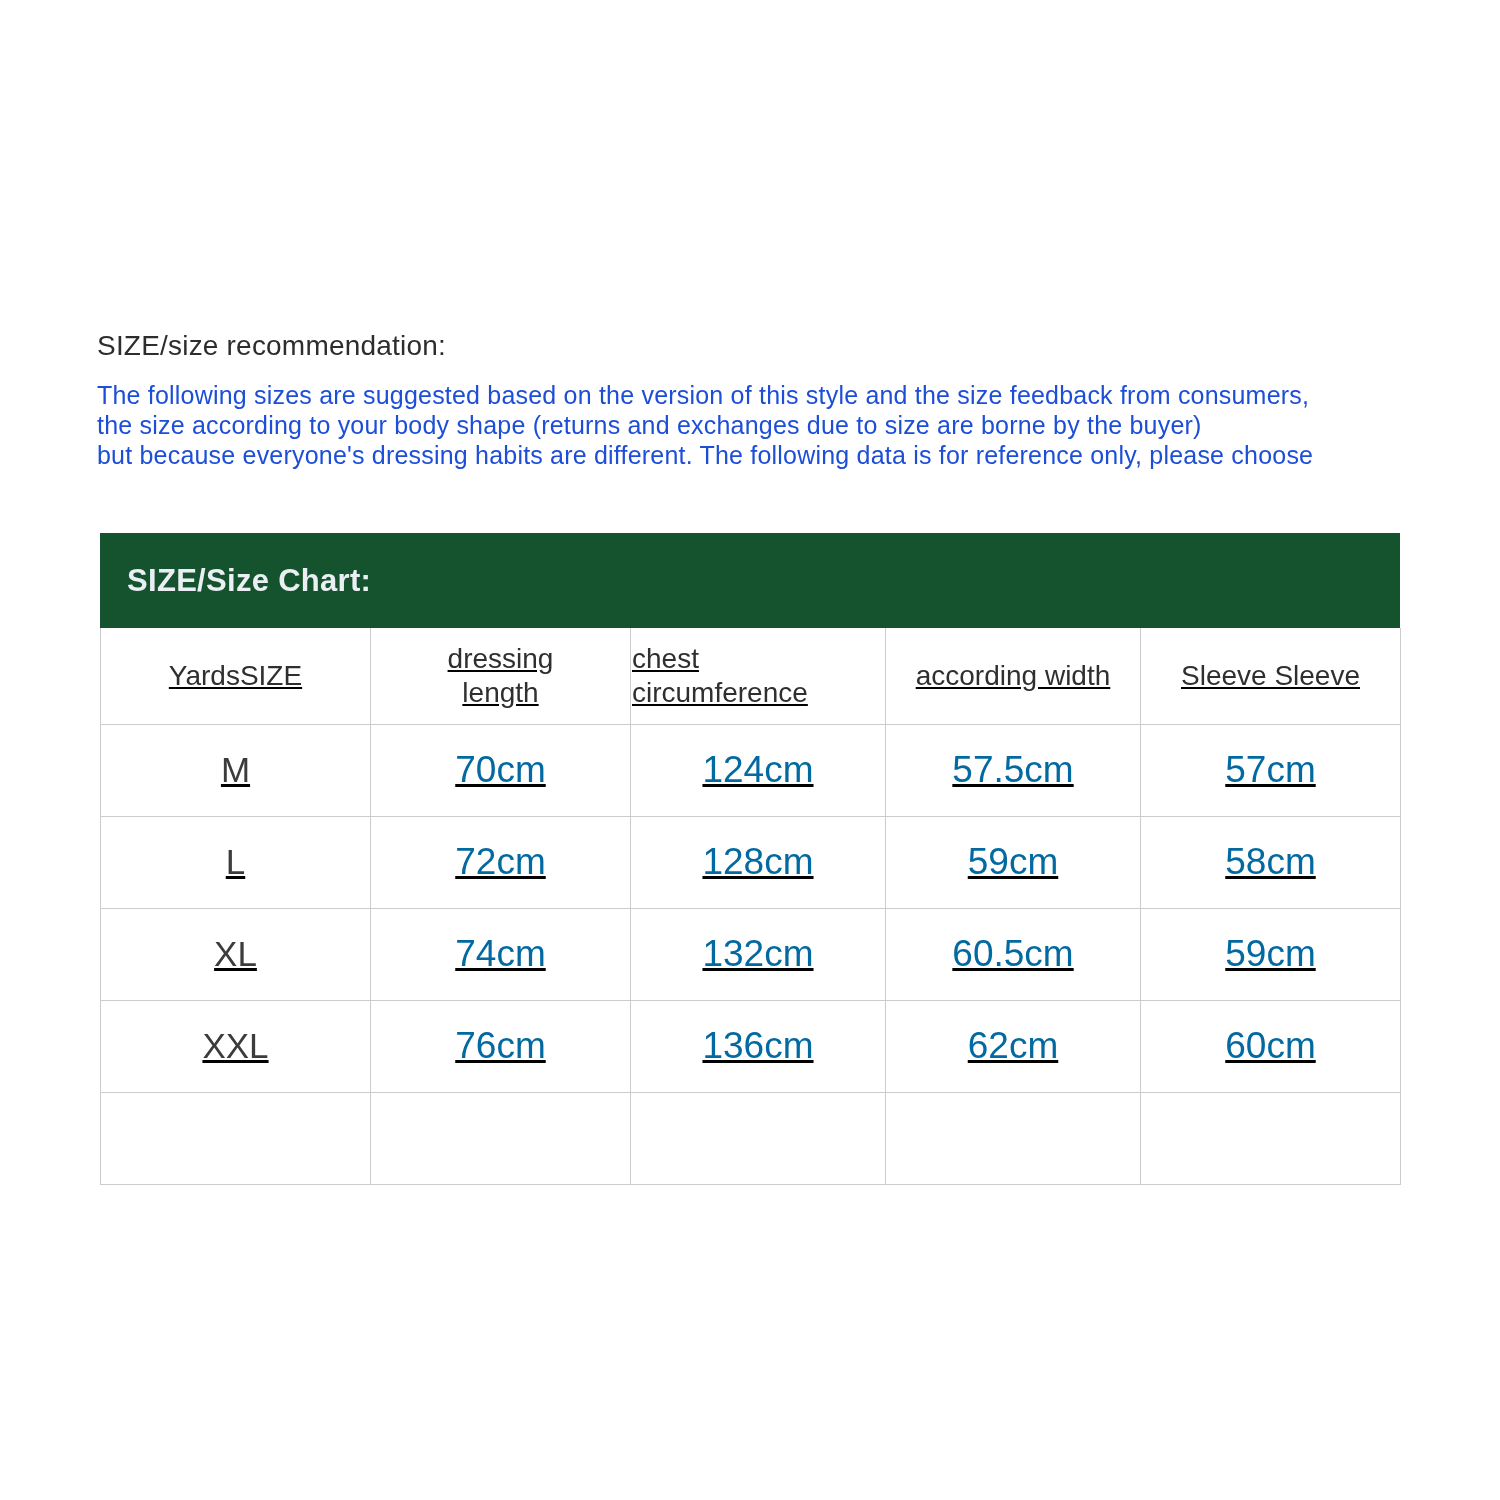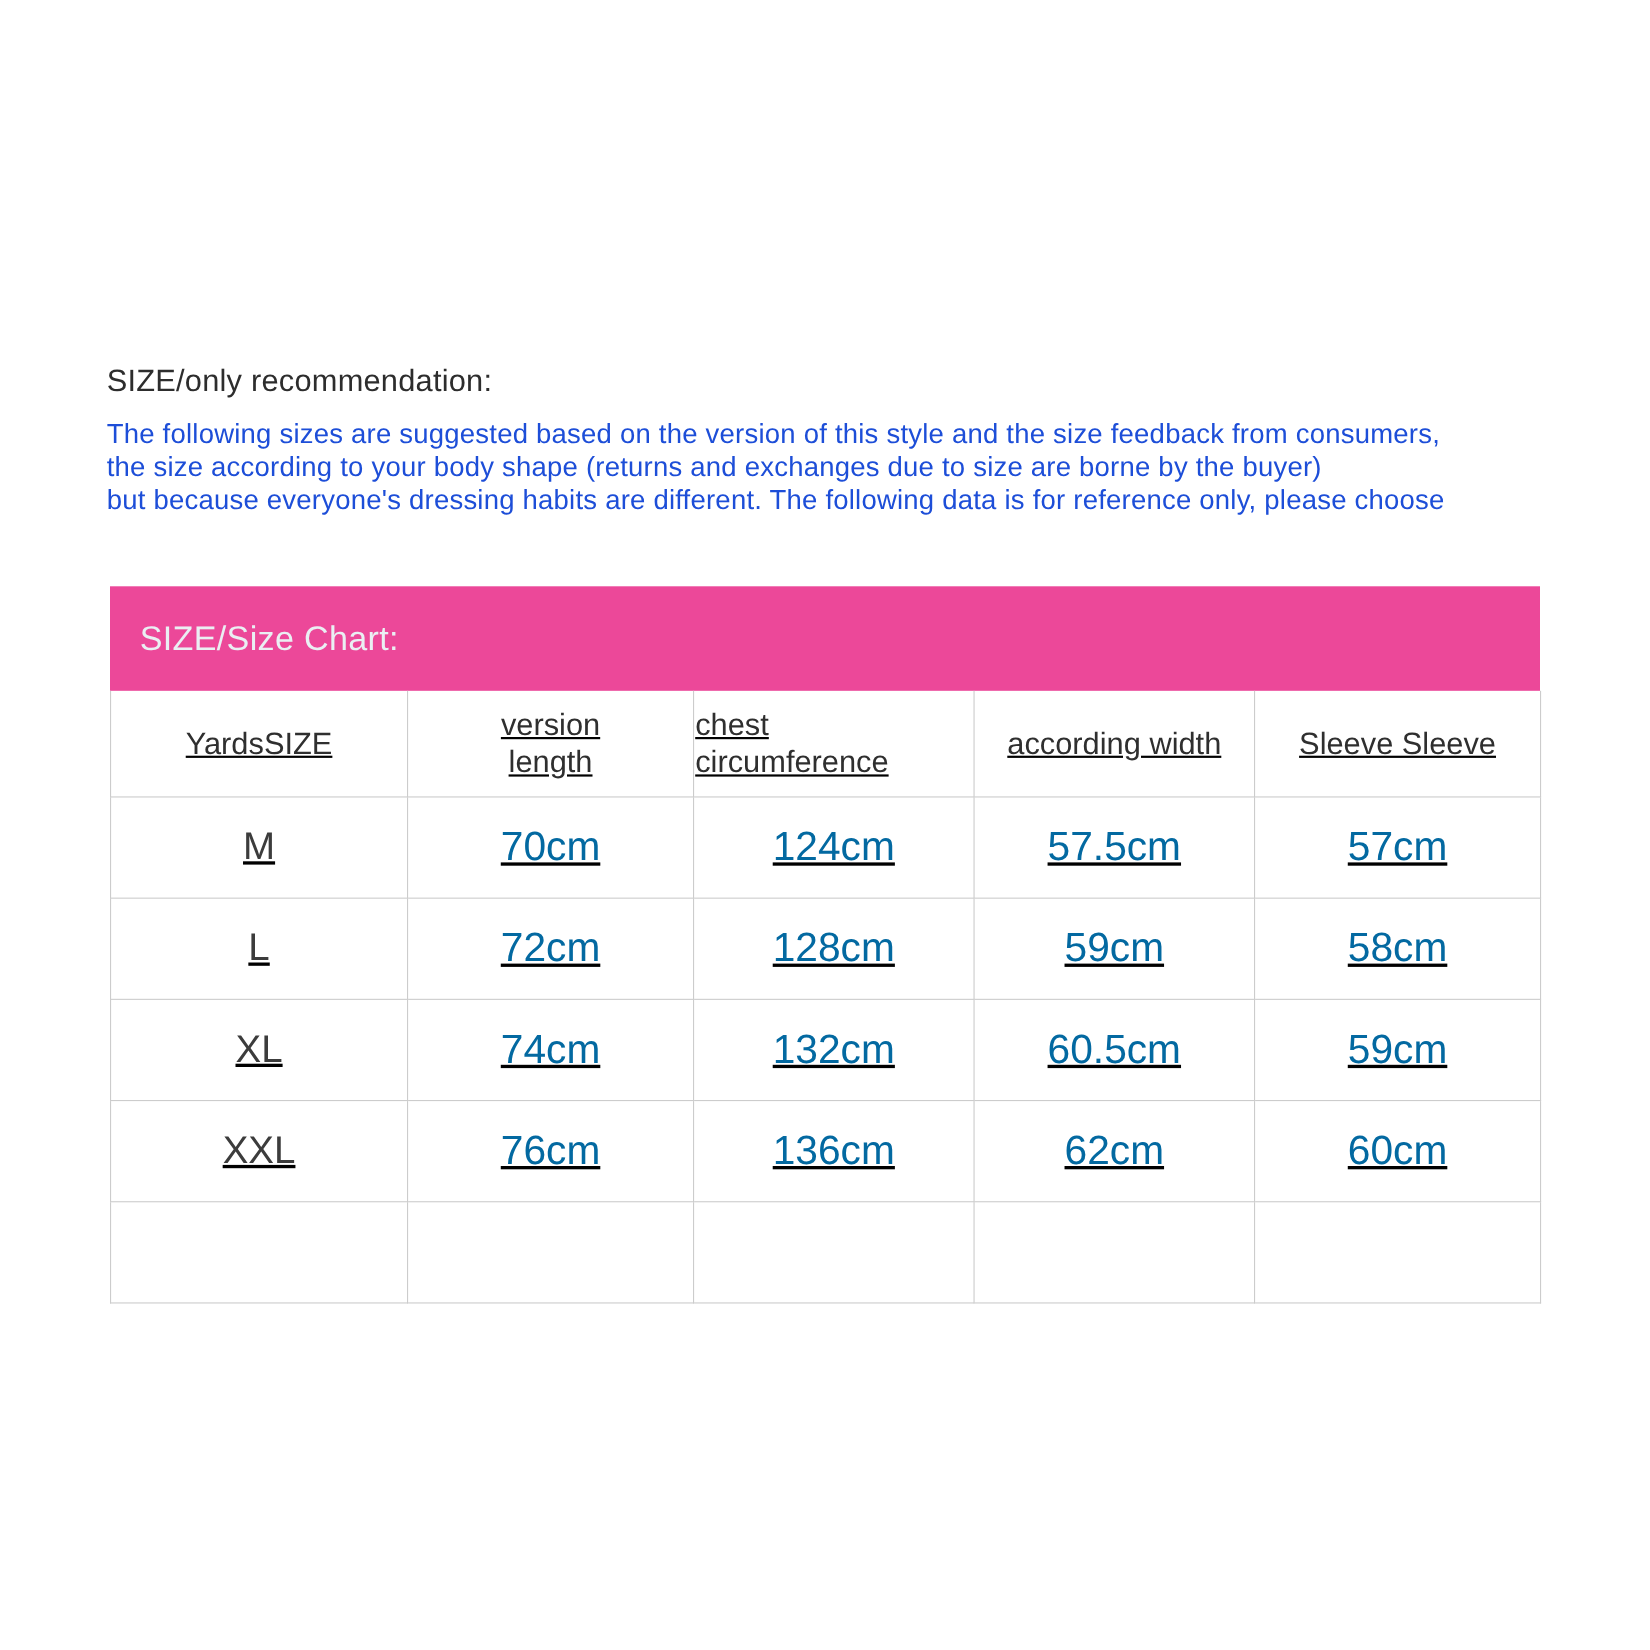--- a/index.html
+++ b/index.html
@@ -88,46 +88,46 @@
   }
   table.size-table tr.empty-row td {
     height: 92px;
   }
 </style>
 </head>
 <body>
 
 <div class="canvas">
 
-  <div class="rec-title">SIZE/only recommendation:</div>
+  <div class="rec-title">SIZE/size recommendation:</div>
 
   <div class="rec-paragraph">
     <div>The following sizes are suggested based on the version of this style and the size feedback from consumers,</div>
     <div>the size according to your body shape (returns and exchanges due to size are borne by the buyer)</div>
     <div>but because everyone's dressing habits are different. The following data is for reference only, please choose</div>
   </div>
 
   <div class="size-chart">
 
-    <div class="chart-header-bar" id="chart-bar" style="background: #ec4899; color: rgb(234, 239, 243);">
+    <div class="chart-header-bar" id="chart-bar" style="background: #14532d; color: rgb(234, 239, 243); font-weight: bold;">
       <span>SIZE/Size Chart:</span>
     </div>
 
     <table class="size-table">
       <colgroup>
         <col class="c0">
           <col class="c1">
           <col class="c2">
           <col class="c3">
           <col class="c4">
       </colgroup>
       <tbody>
         <tr class="header-row">
           <th>YardsSIZE</th>
-          <th>version
+          <th>dressing
 length</th>
           <th class="align-left">chest
 circumference</th>
           <th>according width</th>
           <th>Sleeve Sleeve</th>
         </tr>
 
         <tr class="data-row">
           <td class="size-cell">M</td>
           <td>70cm</td>

